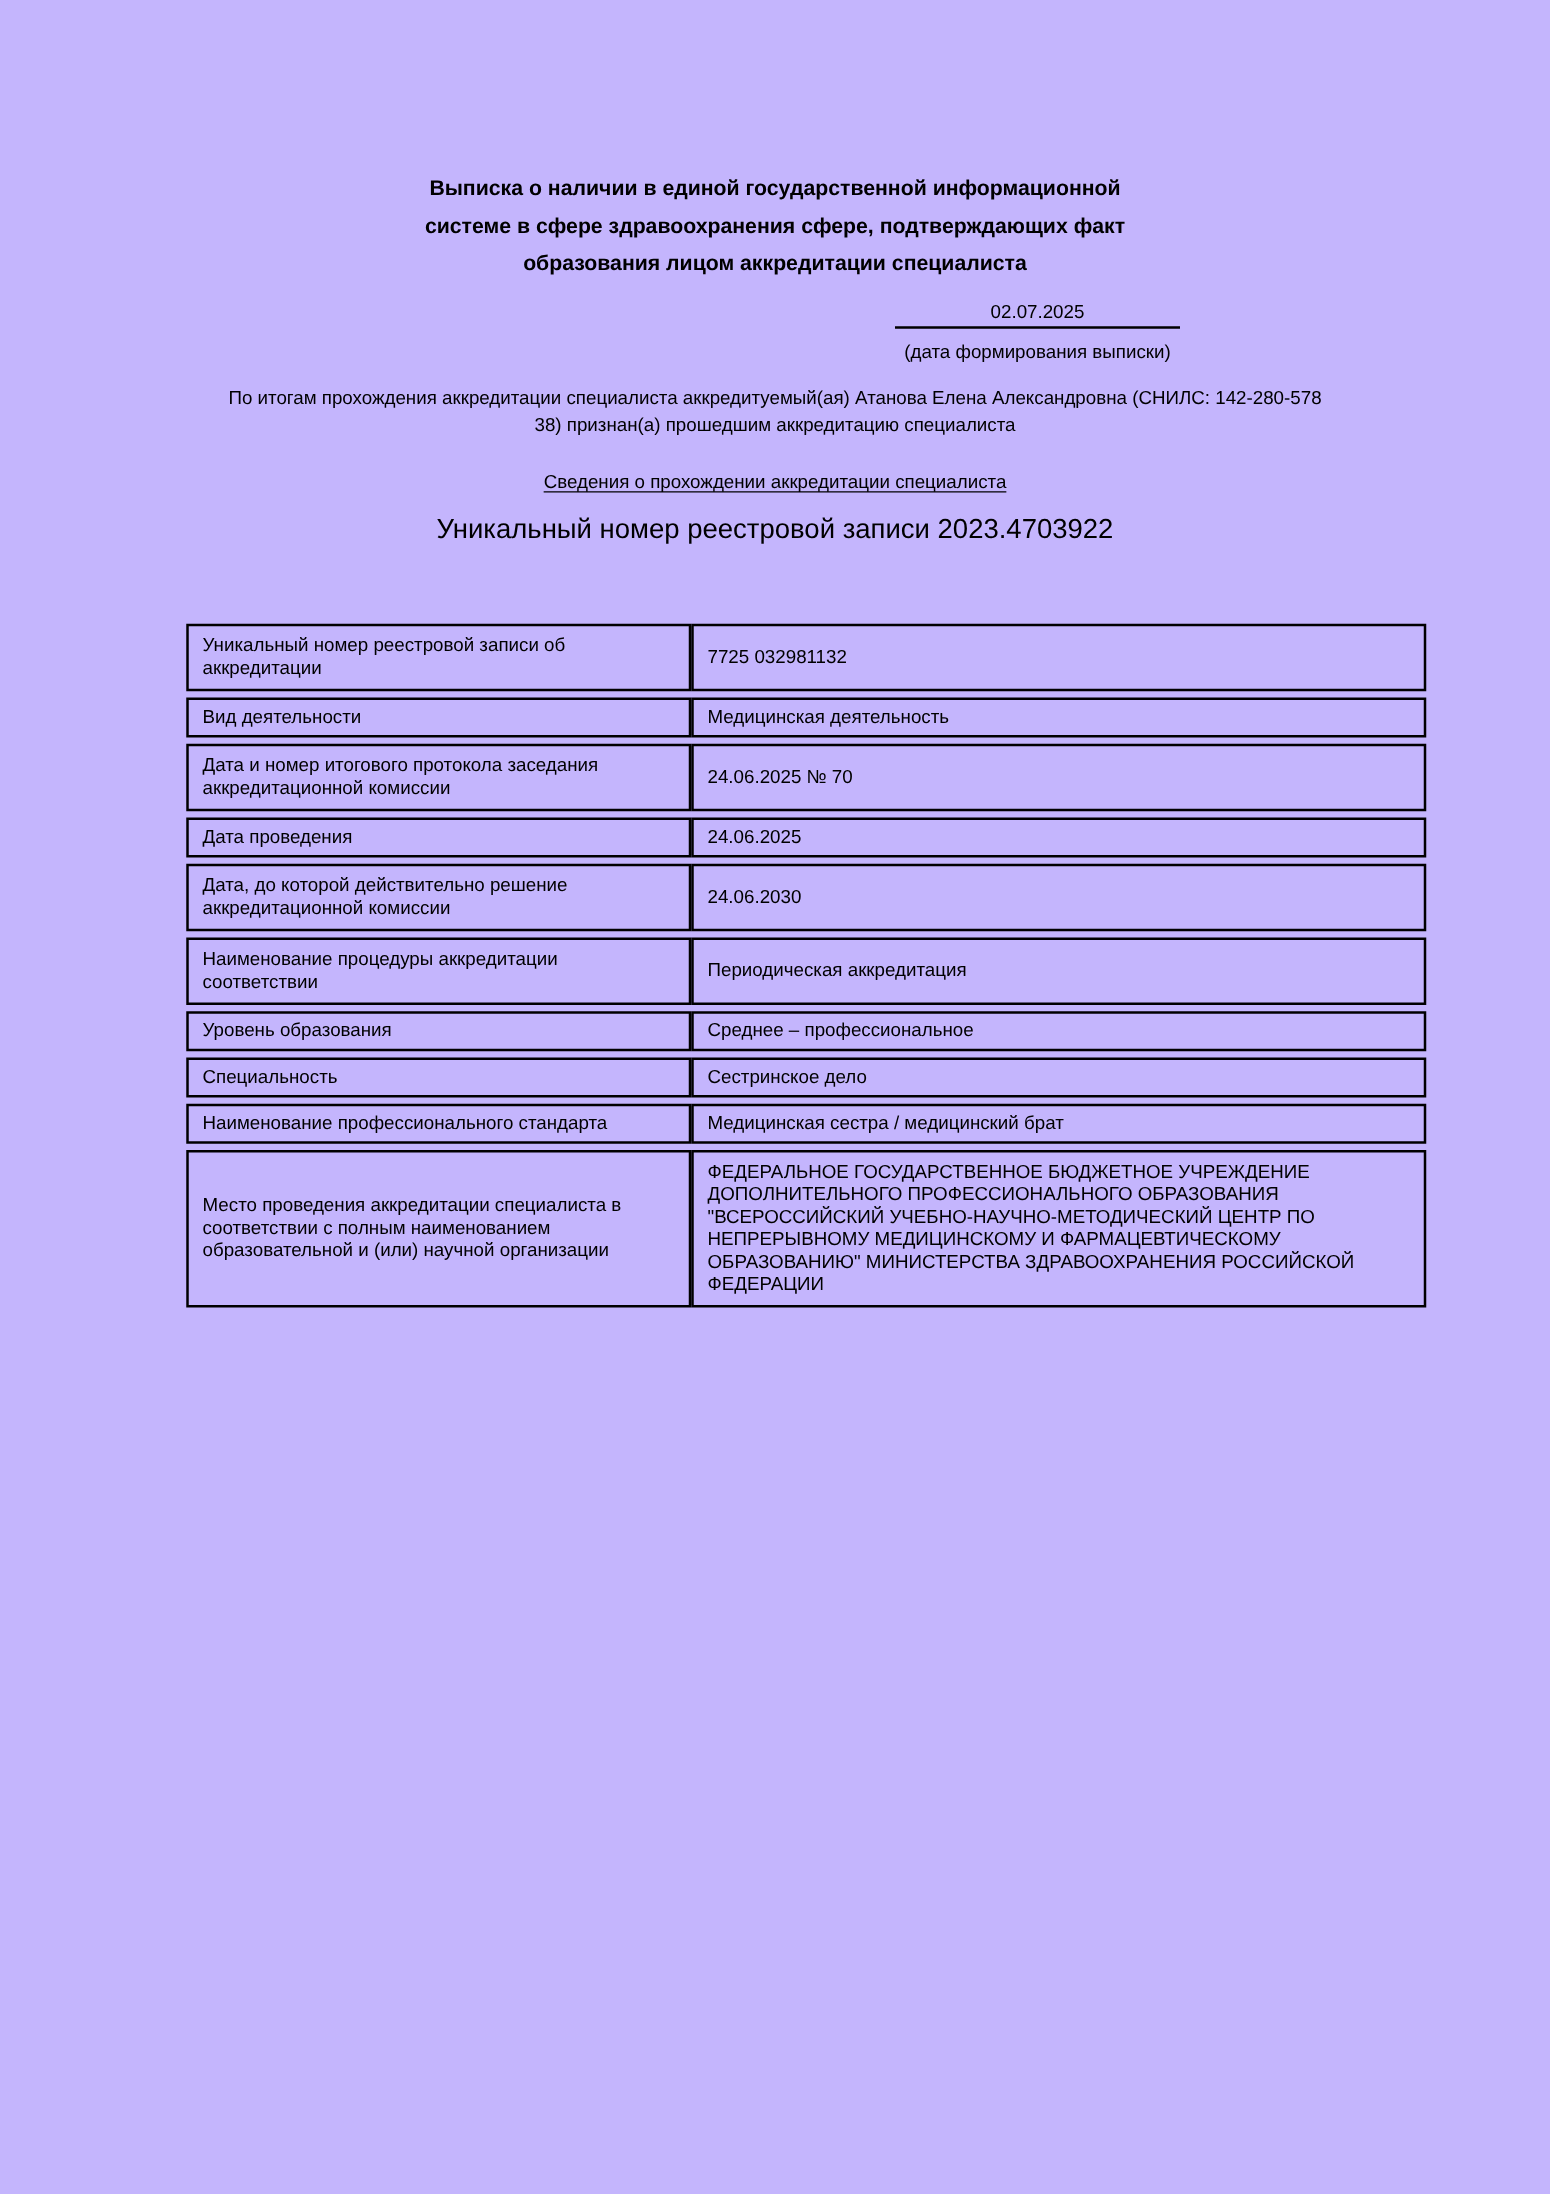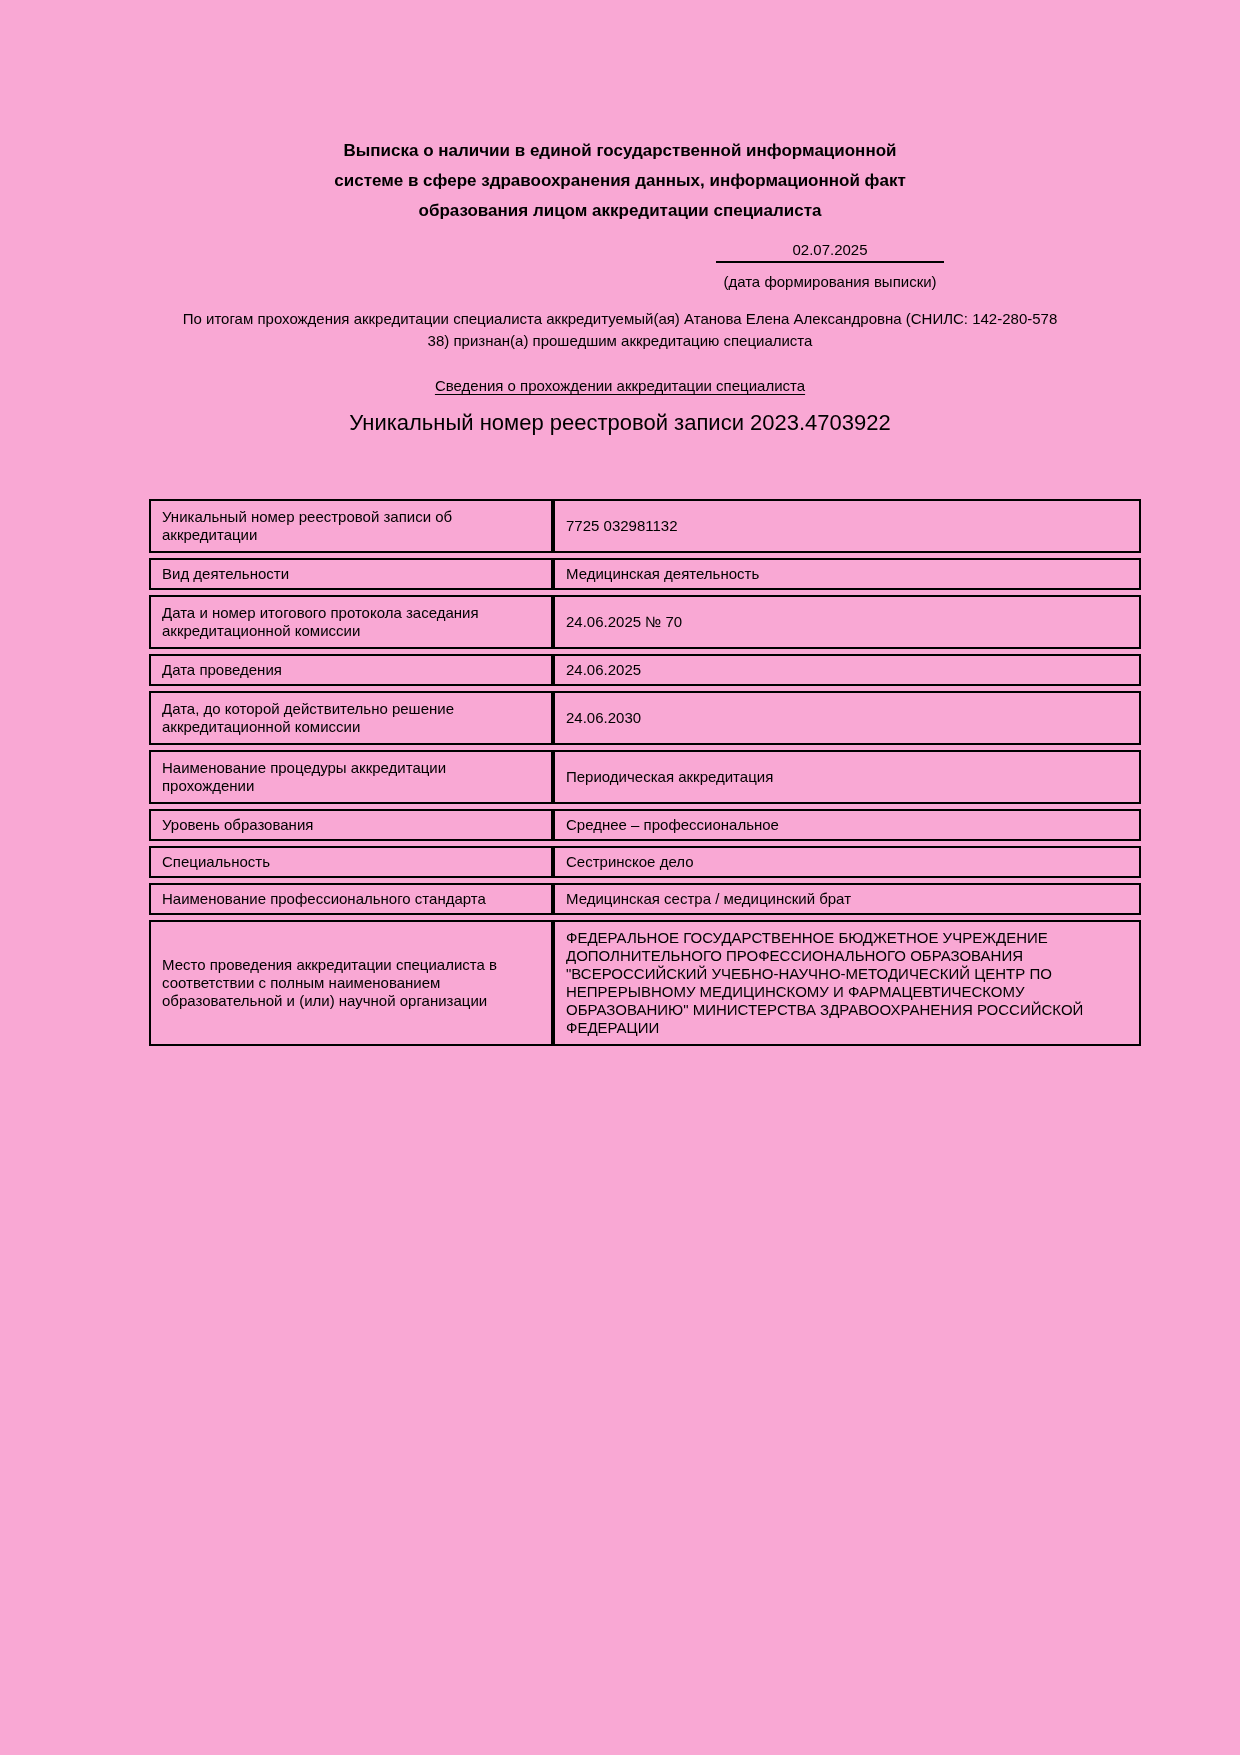--- a/index.html
+++ b/index.html
@@ -4,21 +4,21 @@
 <style>
   html, body {
     margin: 0;
     padding: 0;
     background: #ffffff;
   }
   .page {
     position: relative;
     width: 1240px;
     height: 1755px;
-    background: #f9a8d4;
+    background: #c4b5fd;
     color: #000000;
     font-family: "Liberation Sans", sans-serif;
     overflow: hidden;
   }
 
   .doc-title {
     position: absolute;
     top: 136px;
     left: 0;
     width: 100%;
@@ -111,21 +111,21 @@
     height: 112px;
   }
 </style>
 </head>
 <body>
 
 <div class="page">
 
   <div class="doc-title">
     <div>Выписка о наличии в единой государственной информационной</div>
-    <div>системе в сфере здравоохранения данных, информационной факт</div>
+    <div>системе в сфере здравоохранения сфере, подтверждающих факт</div>
     <div>образования лицом аккредитации специалиста</div>
   </div>
 
   <div class="date-block">
     <span class="date-value">02.07.2025</span>
     <span class="date-caption">(дата формирования выписки)</span>
   </div>
 
   <div class="intro">
     <div>По итогам прохождения аккредитации специалиста аккредитуемый(ая) Атанова Елена Александровна (СНИЛС: 142-280-578</div>
@@ -154,21 +154,21 @@
       </tr>
       <tr>
         <td class="cell-label">Дата проведения</td>
         <td class="cell-value">24.06.2025</td>
       </tr>
       <tr class="row-tall">
         <td class="cell-label">Дата, до которой действительно решение аккредитационной комиссии</td>
         <td class="cell-value">24.06.2030</td>
       </tr>
       <tr class="row-tall">
-        <td class="cell-label">Наименование процедуры аккредитации прохождении</td>
+        <td class="cell-label">Наименование процедуры аккредитации соответствии</td>
         <td class="cell-value">Периодическая аккредитация</td>
       </tr>
       <tr>
         <td class="cell-label">Уровень образования</td>
         <td class="cell-value">Среднее – профессиональное</td>
       </tr>
       <tr>
         <td class="cell-label">Специальность</td>
         <td class="cell-value">Сестринское дело</td>
       </tr>

